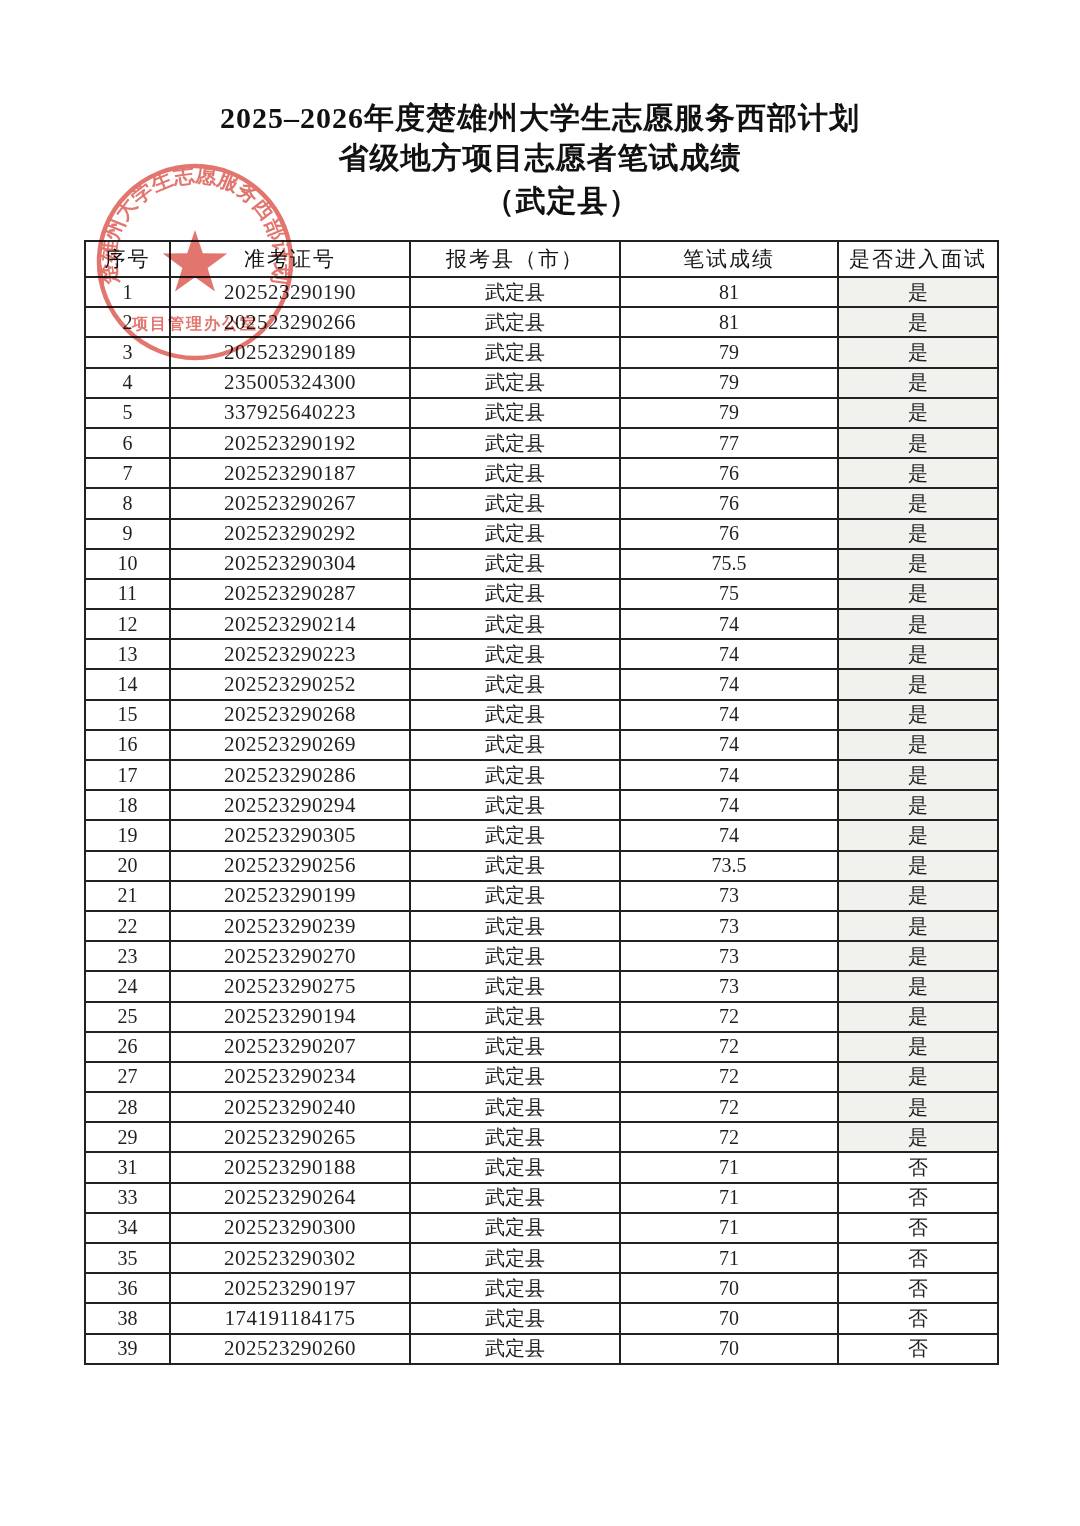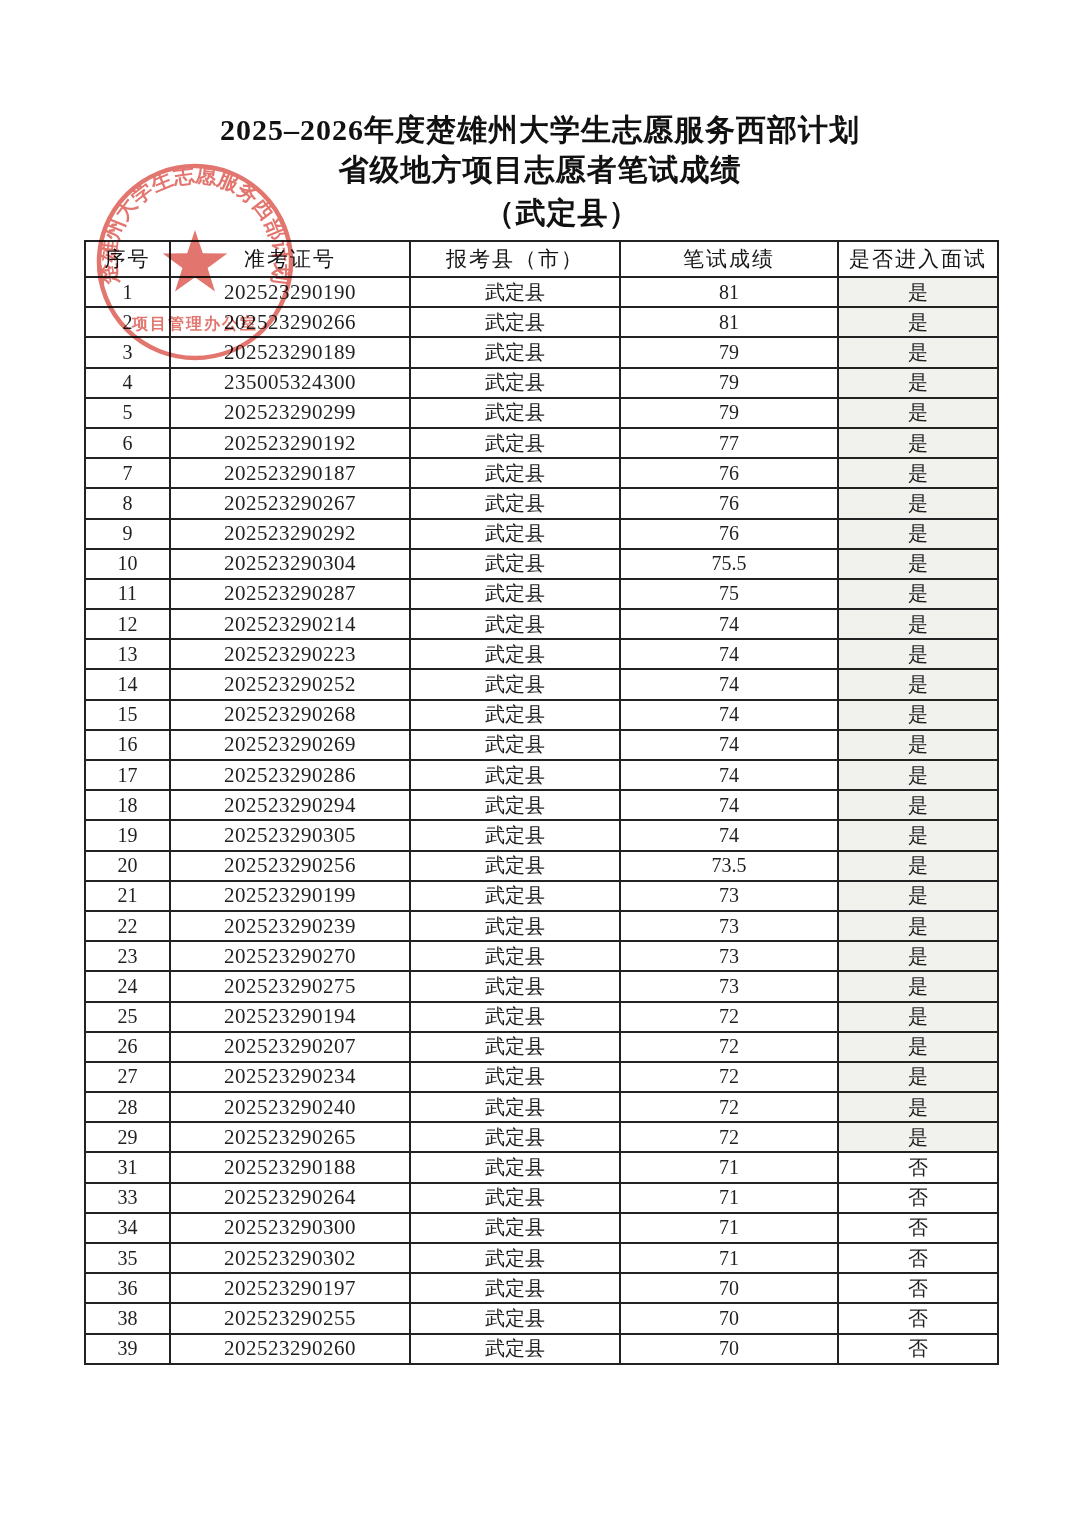--- a/index.html
+++ b/index.html
@@ -10,21 +10,20 @@
     position: relative;
     font-family: "Liberation Serif", "DejaVu Serif", serif;
     color: var(--ink);
     overflow: hidden;
   }
   .page { position: absolute; inset: 0; background: #fff; }
 
   .title-block {
     position: absolute; top: 98px; left: 0; width: 1080px;
     text-align: center;
-    margin-top: 12px;
   }
   .title-line {
     font-weight: bold;
     font-size: 30px;
     line-height: 40px;
     letter-spacing: 1px;
     color: #111;
   }
   .title-line.county { margin-top: 3px; padding-left: 44px; }
 
@@ -131,21 +130,21 @@
         </tr>
         <tr>
           <td>4</td>
           <td class="exam-id">235005324300</td>
           <td>武定县</td>
           <td>79</td>
           <td class="yes">是</td>
         </tr>
         <tr>
           <td>5</td>
-          <td class="exam-id">202523290299</td>
+          <td class="exam-id">337925640223</td>
           <td>武定县</td>
           <td>79</td>
           <td class="yes">是</td>
         </tr>
         <tr>
           <td>6</td>
           <td class="exam-id">202523290192</td>
           <td>武定县</td>
           <td>77</td>
           <td class="yes">是</td>
@@ -341,21 +340,21 @@
         </tr>
         <tr>
           <td>36</td>
           <td class="exam-id">202523290197</td>
           <td>武定县</td>
           <td>70</td>
           <td>否</td>
         </tr>
         <tr>
           <td>38</td>
-          <td class="exam-id">202523290255</td>
+          <td class="exam-id">174191184175</td>
           <td>武定县</td>
           <td>70</td>
           <td>否</td>
         </tr>
         <tr>
           <td>39</td>
           <td class="exam-id">202523290260</td>
           <td>武定县</td>
           <td>70</td>
           <td>否</td>

